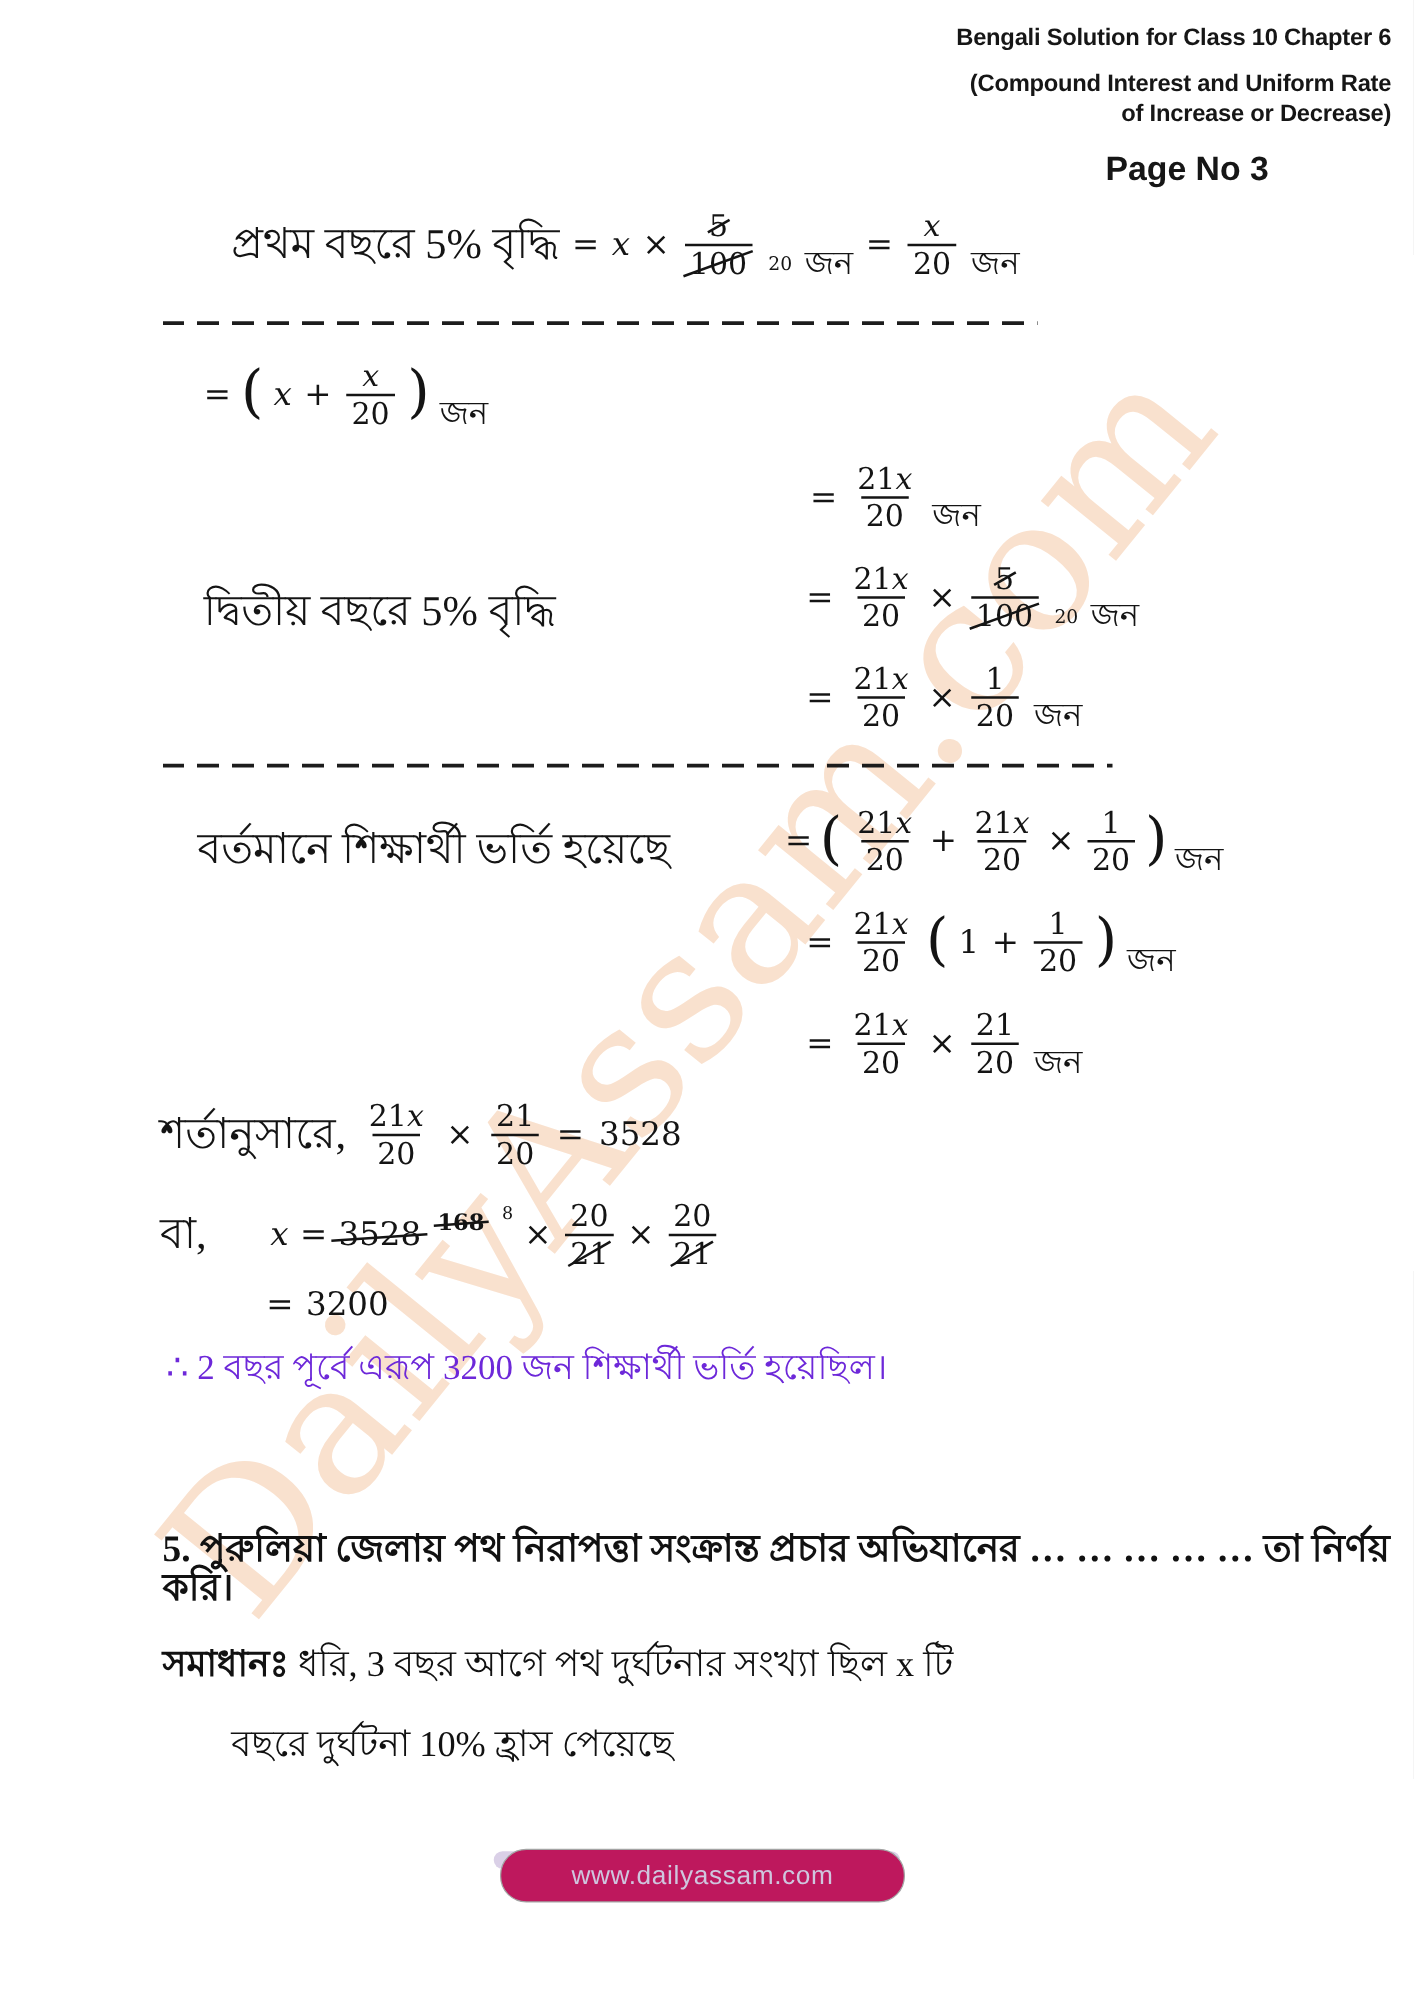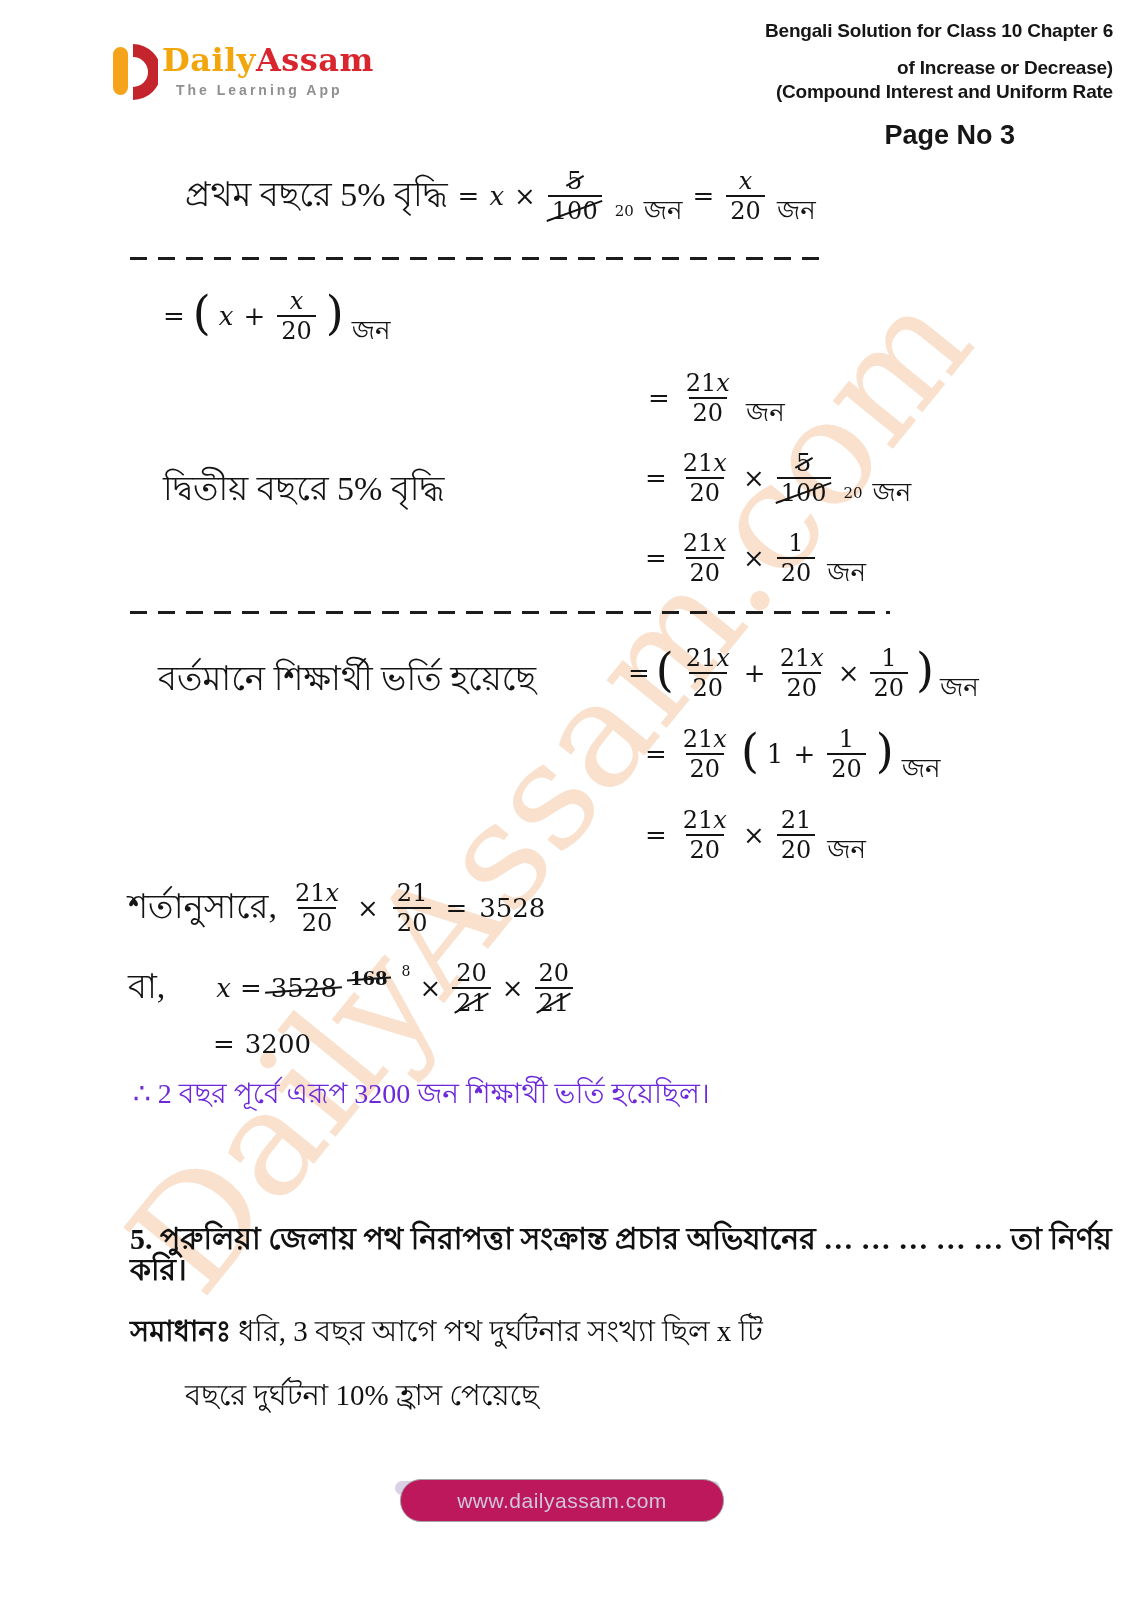--- a/index.html
+++ b/index.html
@@ -62,40 +62,26 @@
         z-index:2;cursor:pointer;}
   .pill span{font-family:"Liberation Sans",sans-serif;font-size:21px;color:#CFC6DE;letter-spacing:.5px;}
 </style>
 </head>
 <body>
 
 <div class="page">
 
   <div class="watermark">DailyAssam.com</div>
 
-  <div class="logo">
-    <span>
-      <svg width="46" height="56" viewBox="0 0 46 56">
-        <rect x="1" y="3" width="15" height="48" rx="7.5" fill="#F5A31B"></rect>
-        <path d="M21 0 A28 28 0 0 1 21 56 L21 43 A15 15 0 0 0 21 13 Z" fill="#C4242B"></path>
-      </svg>
-    </span>
-    <span class="logo-text">
-      <span class="logo-words">
-        <span style="color:#F2A60C">Daily</span><span style="color:#D9262E">Assam</span>
-      </span>
-      <div class="logo-tag">The Learning App</div>
-    </span>
-  </div>
 
   <div class="hdr-right">
     <div class="hdr-line1">Bengali Solution for Class 10 Chapter 6</div>
     <div class="hdr-sub">
+      <div>(Compound Interest and Uniform Rate</div>
       <div>of Increase or Decrease)</div>
-      <div>(Compound Interest and Uniform Rate</div>
     </div>
     <div class="hdr-page">Page No 3</div>
   </div>
 
   <div class="mrow" style="left:185px;top:156px;height:80px;">
     <span class="mlabel">প্রথম বছরে 5% বৃদ্ধি</span>
     <span>=</span>
     <i>x</i>
     <span>×</span>
     <span class="frac">

